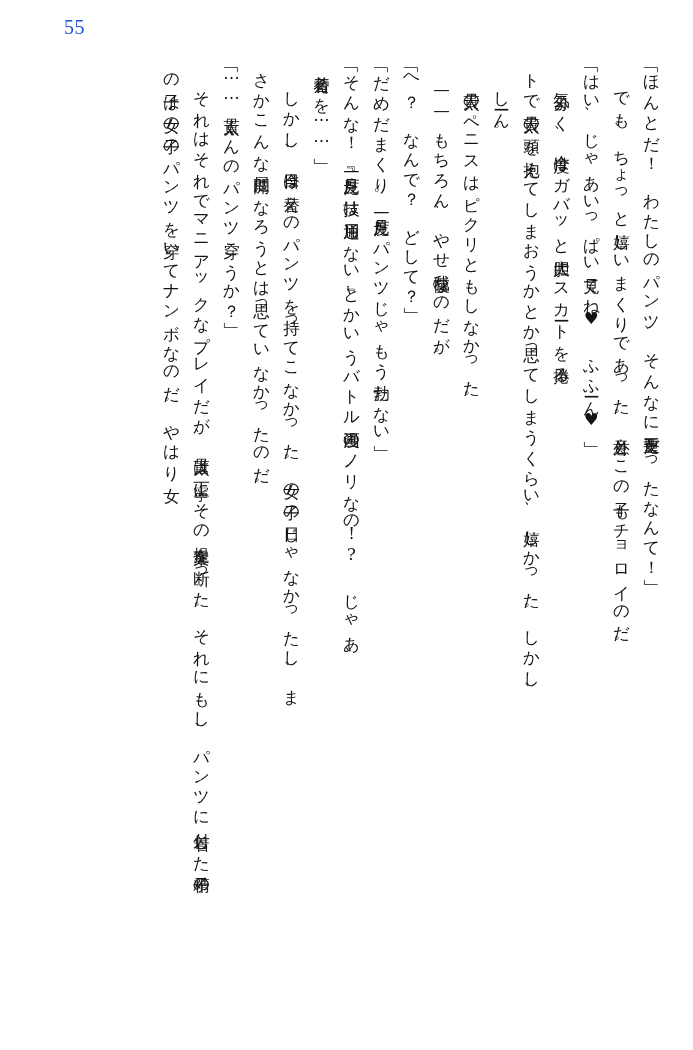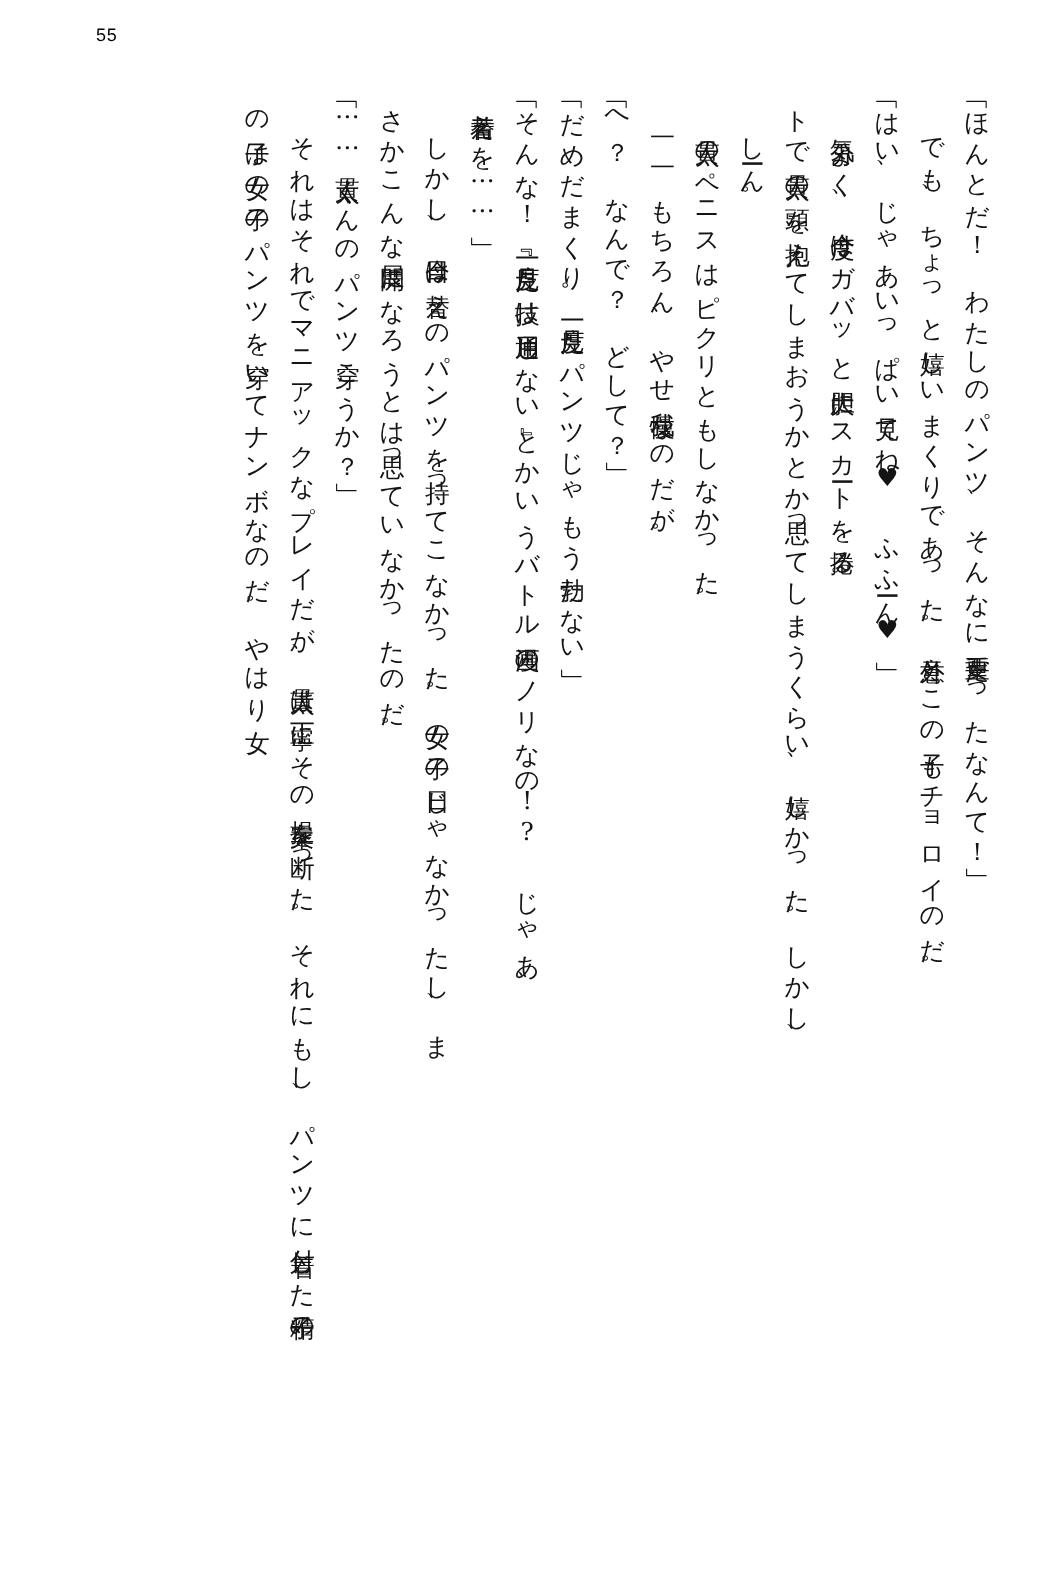--- a/index.html
+++ b/index.html
@@ -13,24 +13,24 @@
     height: 1050px;
     background: #ffffff;
     overflow: hidden;
     font-family: "DejaVu Serif", "Liberation Serif", serif;
     color: #1a1a1a;
   }
   #page-number {
     position: absolute;
     top: 16px;
     left: 64px;
-    font-size: 12px;
+    font-size: 20px;
     letter-spacing: 0.5px;
-    color: #000000;
-    font-family: Liberation Sans, sans-serif;
+    color: #1d4ed8;
+    font-family: Liberation Serif, serif;
   }
   #text-body {
     position: absolute;
     top: 62px;
     right: 34px;
     bottom: 24px;
     left: 34px;
     display: flex;
     flex-direction: row-reverse;
     justify-content: flex-start;

